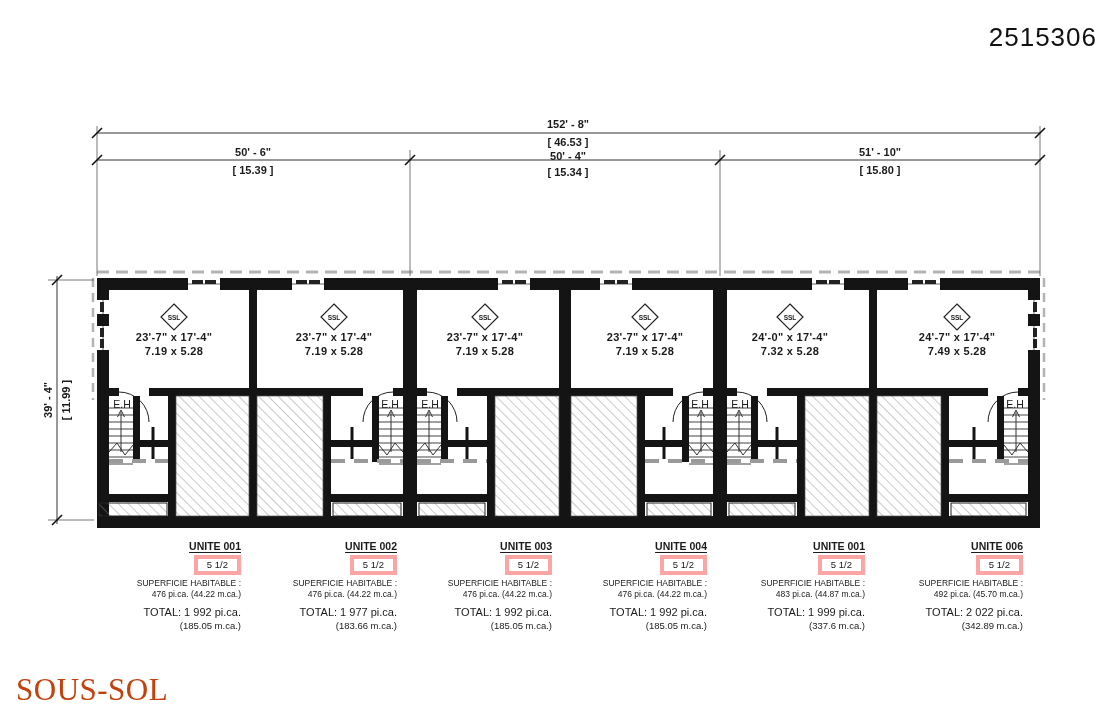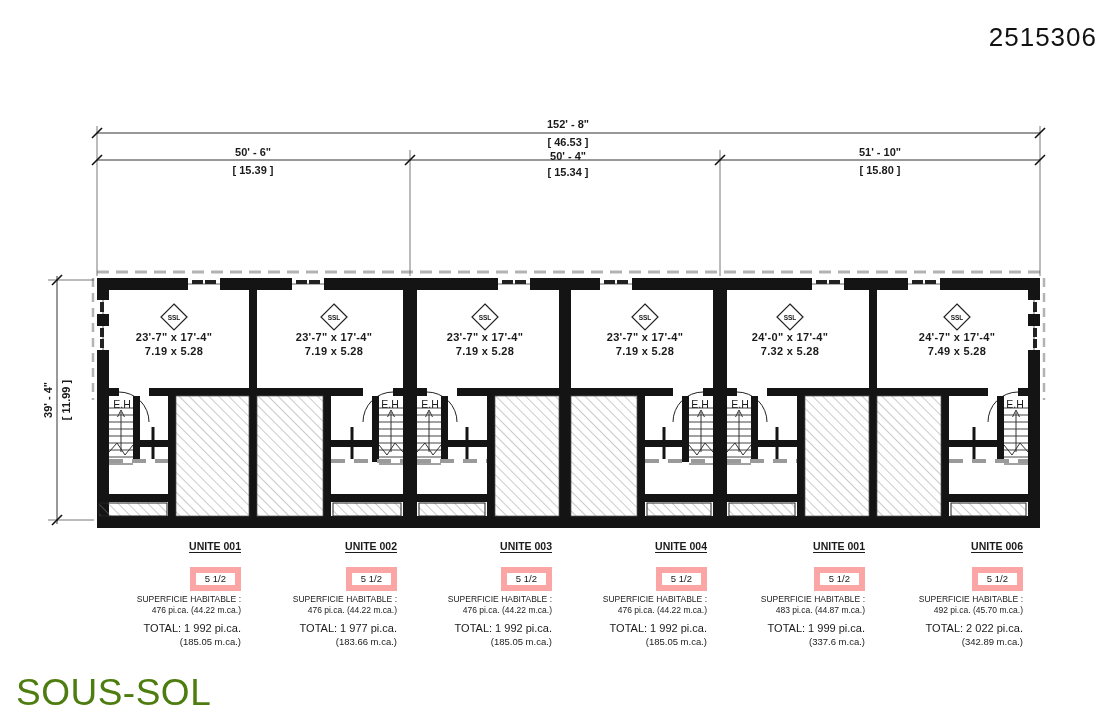--- a/index.html
+++ b/index.html
@@ -4,34 +4,34 @@
 <style>
   html,body{margin:0;padding:0;background:#ffffff;}
   .page{
     position:relative;width:1113px;height:720px;background:#fff;overflow:hidden;
     font-family:"Liberation Sans",sans-serif;color:#1a1a1a;
   }
   .drawing-number{
     position:absolute;top:22px;right:16px;font-size:26px;letter-spacing:1px;color:#111;
   }
   .floor-title{
-    position:absolute;left:16px;top:672px;font-size:37px;letter-spacing:0.5px;color:#4d7c0f;
+    position:absolute;left:16px;top:672px;font-size:31px;letter-spacing:0.5px;color:#c2410c;font-family:Liberation Serif, serif;
   }
   svg.plan{position:absolute;left:0;top:0;}
   svg text{font-family:"Liberation Sans",sans-serif;fill:#1a1a1a;}
   .w{fill:#141414;}
   .dimtxt{font-size:11px;font-weight:700;}
   .roomtxt{font-size:11px;font-weight:700;letter-spacing:0.3px;}
   .ssltxt{font-size:6.5px;font-weight:700;}
   .ehtxt{font-size:10.5px;}
   .unit-info{
     position:absolute;top:540px;width:150px;text-align:right;line-height:1.25;
   }
   .u-name{font-size:10.5px;font-weight:600;text-decoration:underline;text-underline-offset:2px;}
-  .u-box{display:inline-block;border:6px solid #fca5a5;padding:0px 9px;font-size:9.5px;margin-top:14px;}
+  .u-box{display:inline-block;border:4px solid #fca5a5;padding:0px 9px;font-size:9.5px;margin-top:2px;}
   .u-sup{font-size:8.5px;margin-top:3px;}
   .u-area{font-size:8.5px;}
   .u-total{font-size:11px;margin-top:7px;}
   .u-totalm{font-size:9.5px;}
 </style>
 </head>
 <body>
 
 <div class="page">
 

